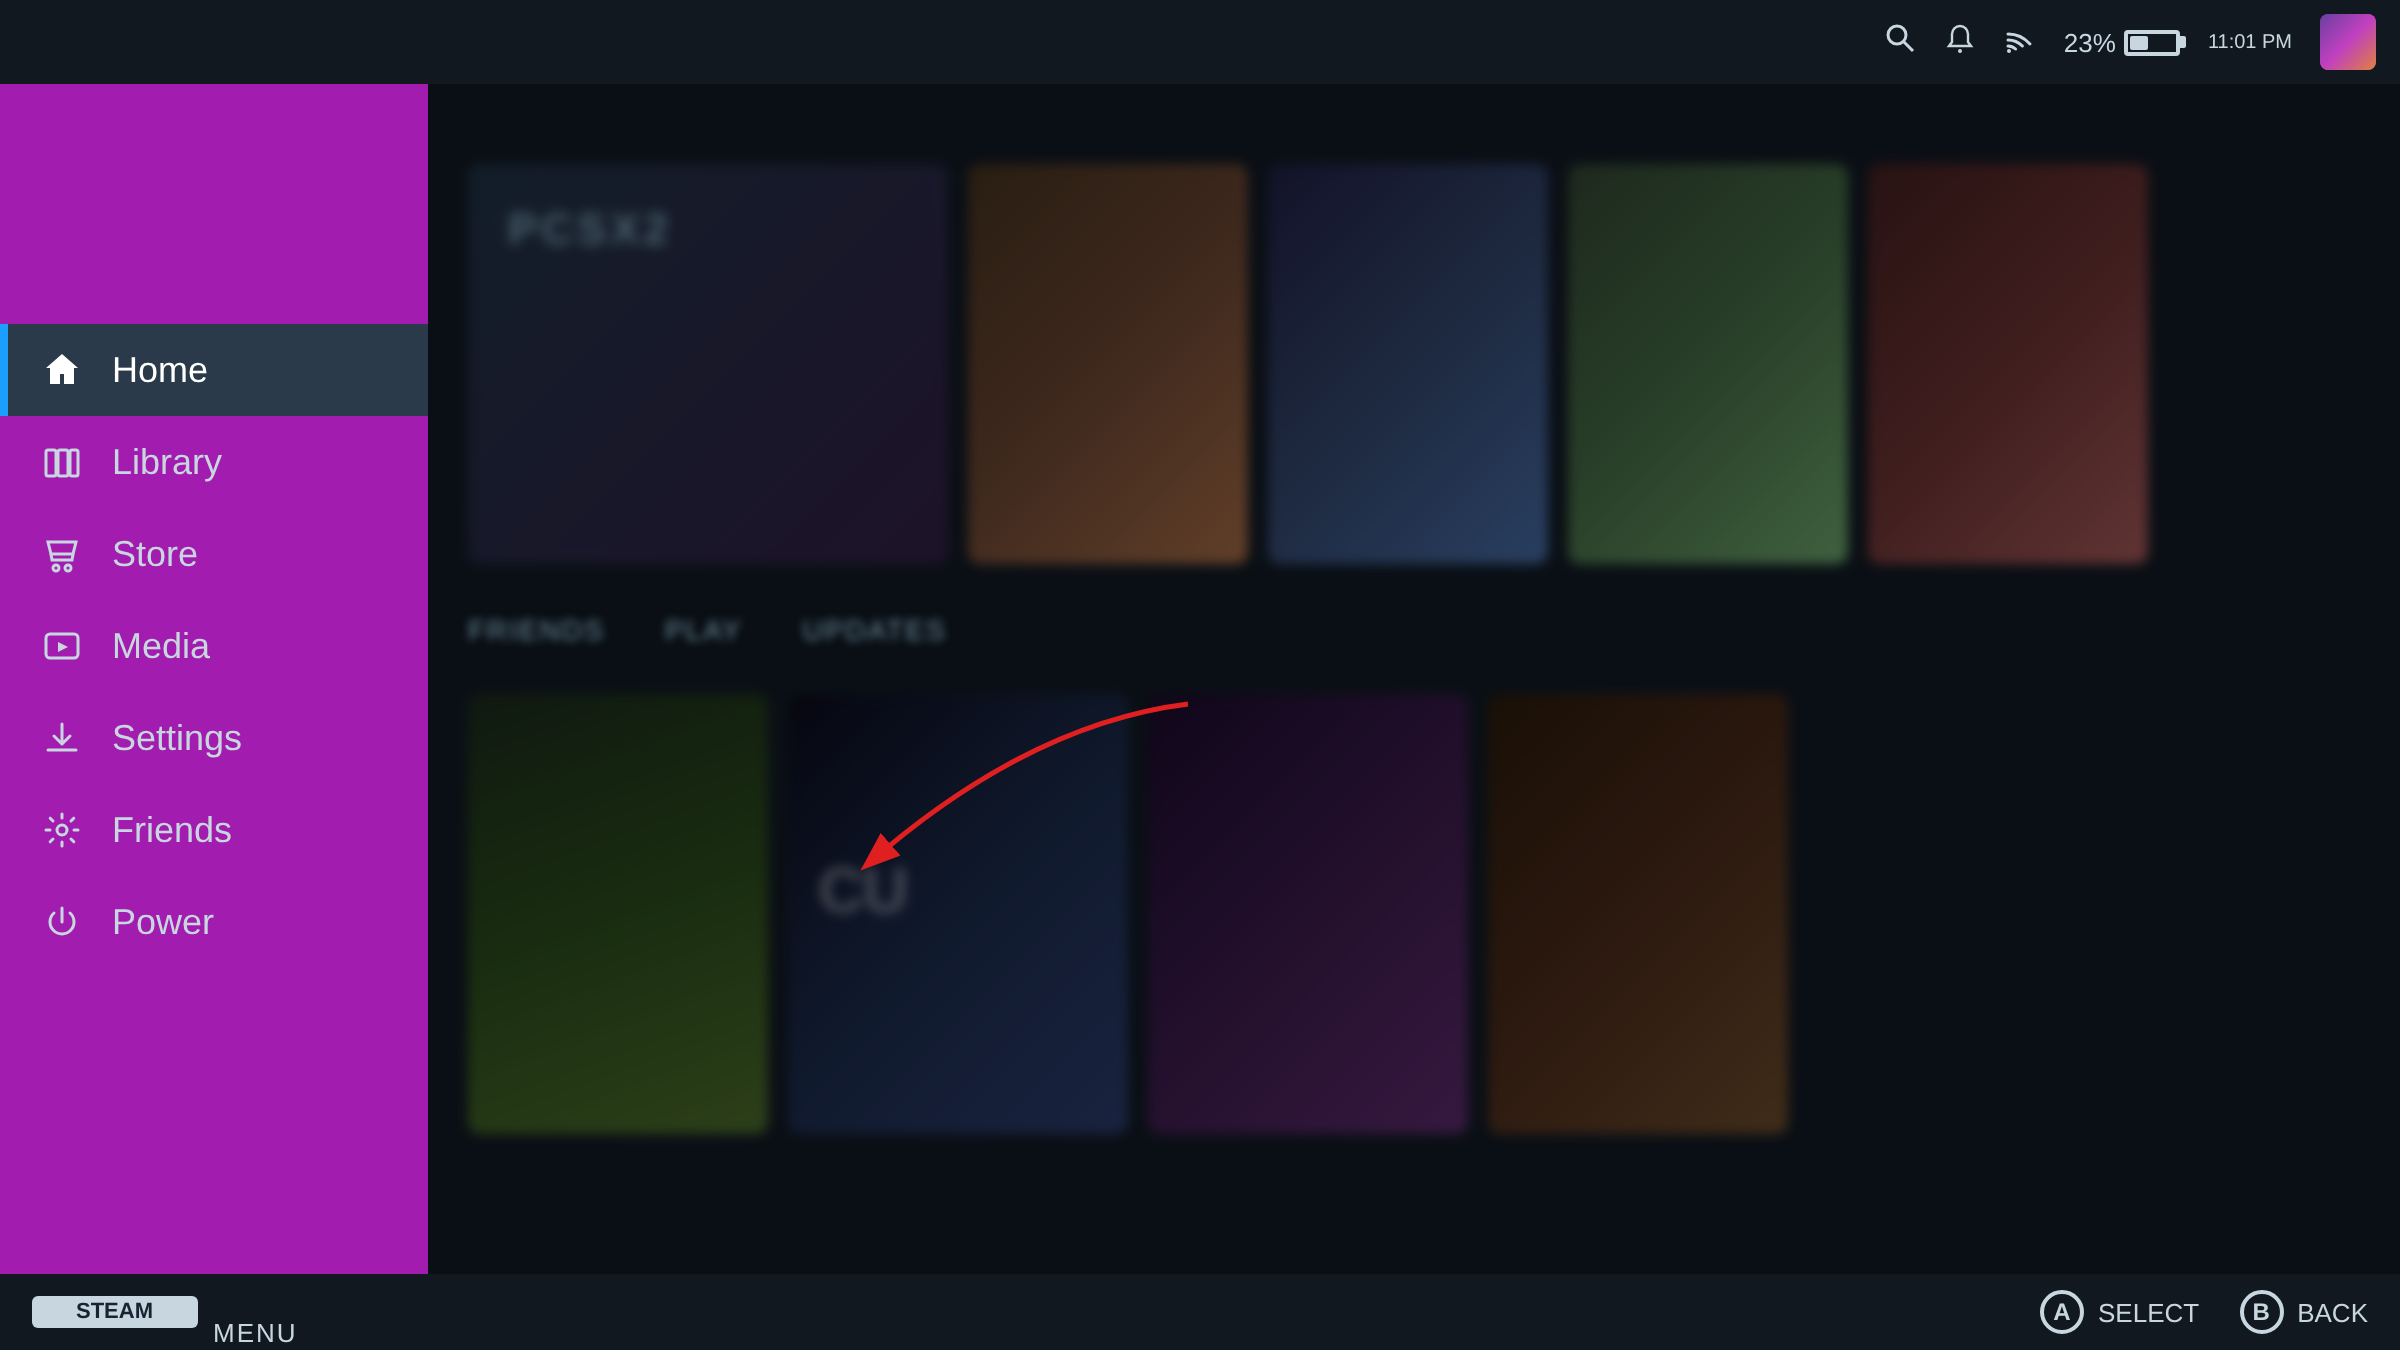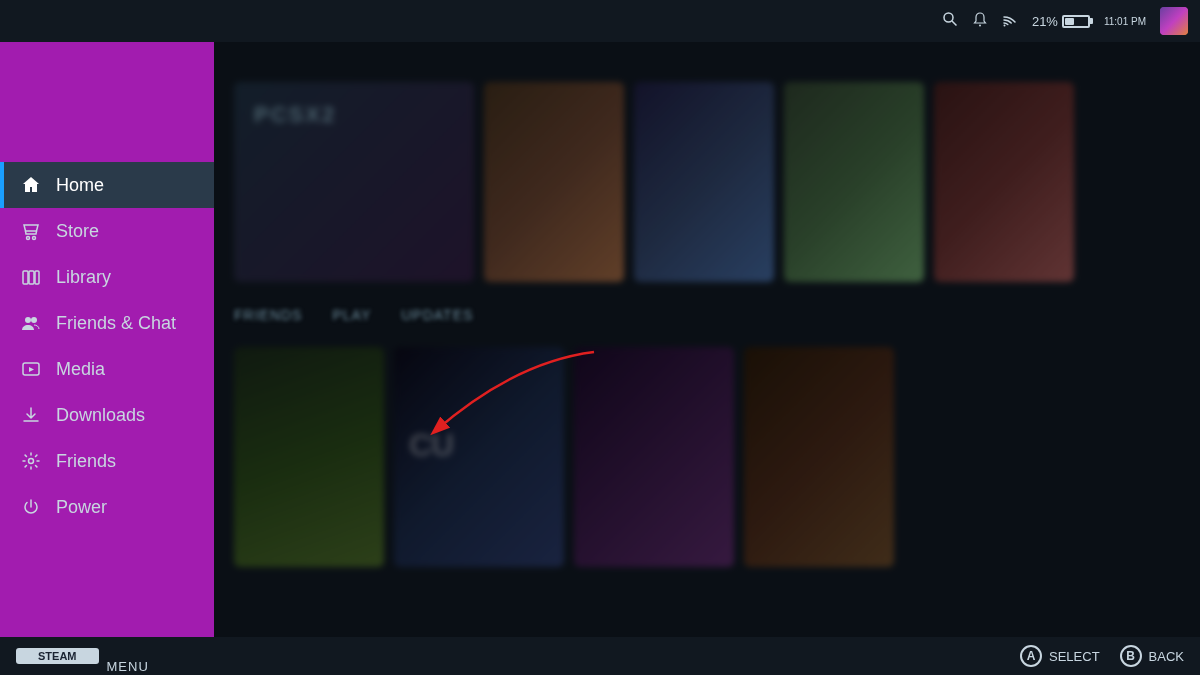--- a/index.html
+++ b/index.html
@@ -350,21 +350,21 @@
   </span>
   <span class="topbar-icon">
     <svg width="16" height="16" viewBox="0 0 16 16" fill="none">
       <path d="M2 12c1.5 0 2.8.6 3.8 1.5" stroke="#c8d6e0" stroke-width="1.5" stroke-linecap="round" fill="none"></path>
       <path d="M2 9c2.8 0 5.4 1.2 7.2 3" stroke="#c8d6e0" stroke-width="1.5" stroke-linecap="round" fill="none"></path>
       <path d="M2 6c4.4 0 8.3 2 11 5" stroke="#c8d6e0" stroke-width="1.5" stroke-linecap="round" fill="none"></path>
       <circle cx="2.5" cy="14.5" r="1" fill="#c8d6e0"></circle>
     </svg>
   </span>
   <div class="topbar-battery">
-    <span>21%</span>
+    <span>23%</span>
     <div class="battery-bar">
       <div class="battery-fill"></div>
     </div>
   </div>
   <span class="topbar-time">11:01 PM</span>
   <div class="topbar-avatar">
     <svg width="28" height="28" viewBox="0 0 28 28">
       <defs>
         <linearGradient id="av" x1="0%" y1="0%" x2="100%" y2="100%">
           <stop offset="0%" stop-color="#6a3fa0"></stop>
@@ -384,70 +384,59 @@
       <svg width="20" height="20" viewBox="0 0 20 20" fill="#ffffff">
         <path d="M10 2L2 9h2v8h5v-5h2v5h5V9h2L10 2z"></path>
       </svg>
     </div>
     <span class="sidebar-label">Home</span>
   </div>
 
   <div class="sidebar-item">
     <div class="sidebar-icon">
       <svg width="20" height="20" viewBox="0 0 20 20" fill="none" stroke="#c8d6e0" stroke-width="1.5">
+        <rect x="2" y="4" width="5" height="13" rx="1"></rect>
+        <rect x="8" y="4" width="5" height="13" rx="1"></rect>
+        <rect x="14" y="4" width="4" height="13" rx="1"></rect>
+      </svg>
+    </div>
+    <span class="sidebar-label">Library</span>
+  </div>
+
+  <div class="sidebar-item">
+    <div class="sidebar-icon">
+      <svg width="20" height="20" viewBox="0 0 20 20" fill="none" stroke="#c8d6e0" stroke-width="1.5">
         <path d="M3 4h14l-1.5 6H4.5L3 4z"></path>
         <circle cx="7" cy="17" r="1.5"></circle>
         <circle cx="13" cy="17" r="1.5"></circle>
         <path d="M4.5 10l.5 3h10l.5-3"></path>
       </svg>
     </div>
     <span class="sidebar-label">Store</span>
   </div>
 
-  <div class="sidebar-item">
-    <div class="sidebar-icon">
-      <svg width="20" height="20" viewBox="0 0 20 20" fill="none" stroke="#c8d6e0" stroke-width="1.5">
-        <rect x="2" y="4" width="5" height="13" rx="1"></rect>
-        <rect x="8" y="4" width="5" height="13" rx="1"></rect>
-        <rect x="14" y="4" width="4" height="13" rx="1"></rect>
-      </svg>
-    </div>
-    <span class="sidebar-label">Library</span>
-  </div>
-
-  <div class="sidebar-item">
-    <div class="sidebar-icon">
-      <svg width="20" height="20" viewBox="0 0 20 20" fill="#c8d6e0">
-        <circle cx="7" cy="7" r="3"></circle>
-        <circle cx="13" cy="7" r="3"></circle>
-        <path d="M1 17c0-3 2.7-5 6-5s6 2 6 5" fill="#c8d6e0"></path>
-        <path d="M13 12c2.5 0 5 1.5 5 4" stroke="#c8d6e0" stroke-width="1" fill="none"></path>
-      </svg>
-    </div>
-    <span class="sidebar-label">Friends &amp; Chat</span>
-  </div>
 
   <div class="sidebar-item">
     <div class="sidebar-icon">
       <svg width="20" height="20" viewBox="0 0 20 20" fill="none" stroke="#c8d6e0" stroke-width="1.5">
         <rect x="2" y="4" width="16" height="12" rx="2"></rect>
         <path d="M8 8l5 2.5L8 13V8z" fill="#c8d6e0" stroke="none"></path>
       </svg>
     </div>
     <span class="sidebar-label">Media</span>
   </div>
 
   <div class="sidebar-item">
     <div class="sidebar-icon">
       <svg width="20" height="20" viewBox="0 0 20 20" fill="none" stroke="#c8d6e0" stroke-width="1.5">
         <path d="M10 3v10M6 9l4 4 4-4" stroke-linecap="round" stroke-linejoin="round"></path>
         <path d="M3 16h14" stroke-linecap="round"></path>
       </svg>
     </div>
-    <span class="sidebar-label">Downloads</span>
+    <span class="sidebar-label">Settings</span>
   </div>
 
   <div class="sidebar-item">
     <div class="sidebar-icon">
       <svg width="20" height="20" viewBox="0 0 20 20" fill="none" stroke="#c8d6e0" stroke-width="1.5">
         <circle cx="10" cy="10" r="2.5"></circle>
         <path d="M10 2v2M10 16v2M2 10h2M16 10h2M4.1 4.1l1.4 1.4M14.5 14.5l1.4 1.4M4.1 15.9l1.4-1.4M14.5 5.5l1.4-1.4" stroke-linecap="round"></path>
       </svg>
     </div>
     <span class="sidebar-label">Friends</span>

